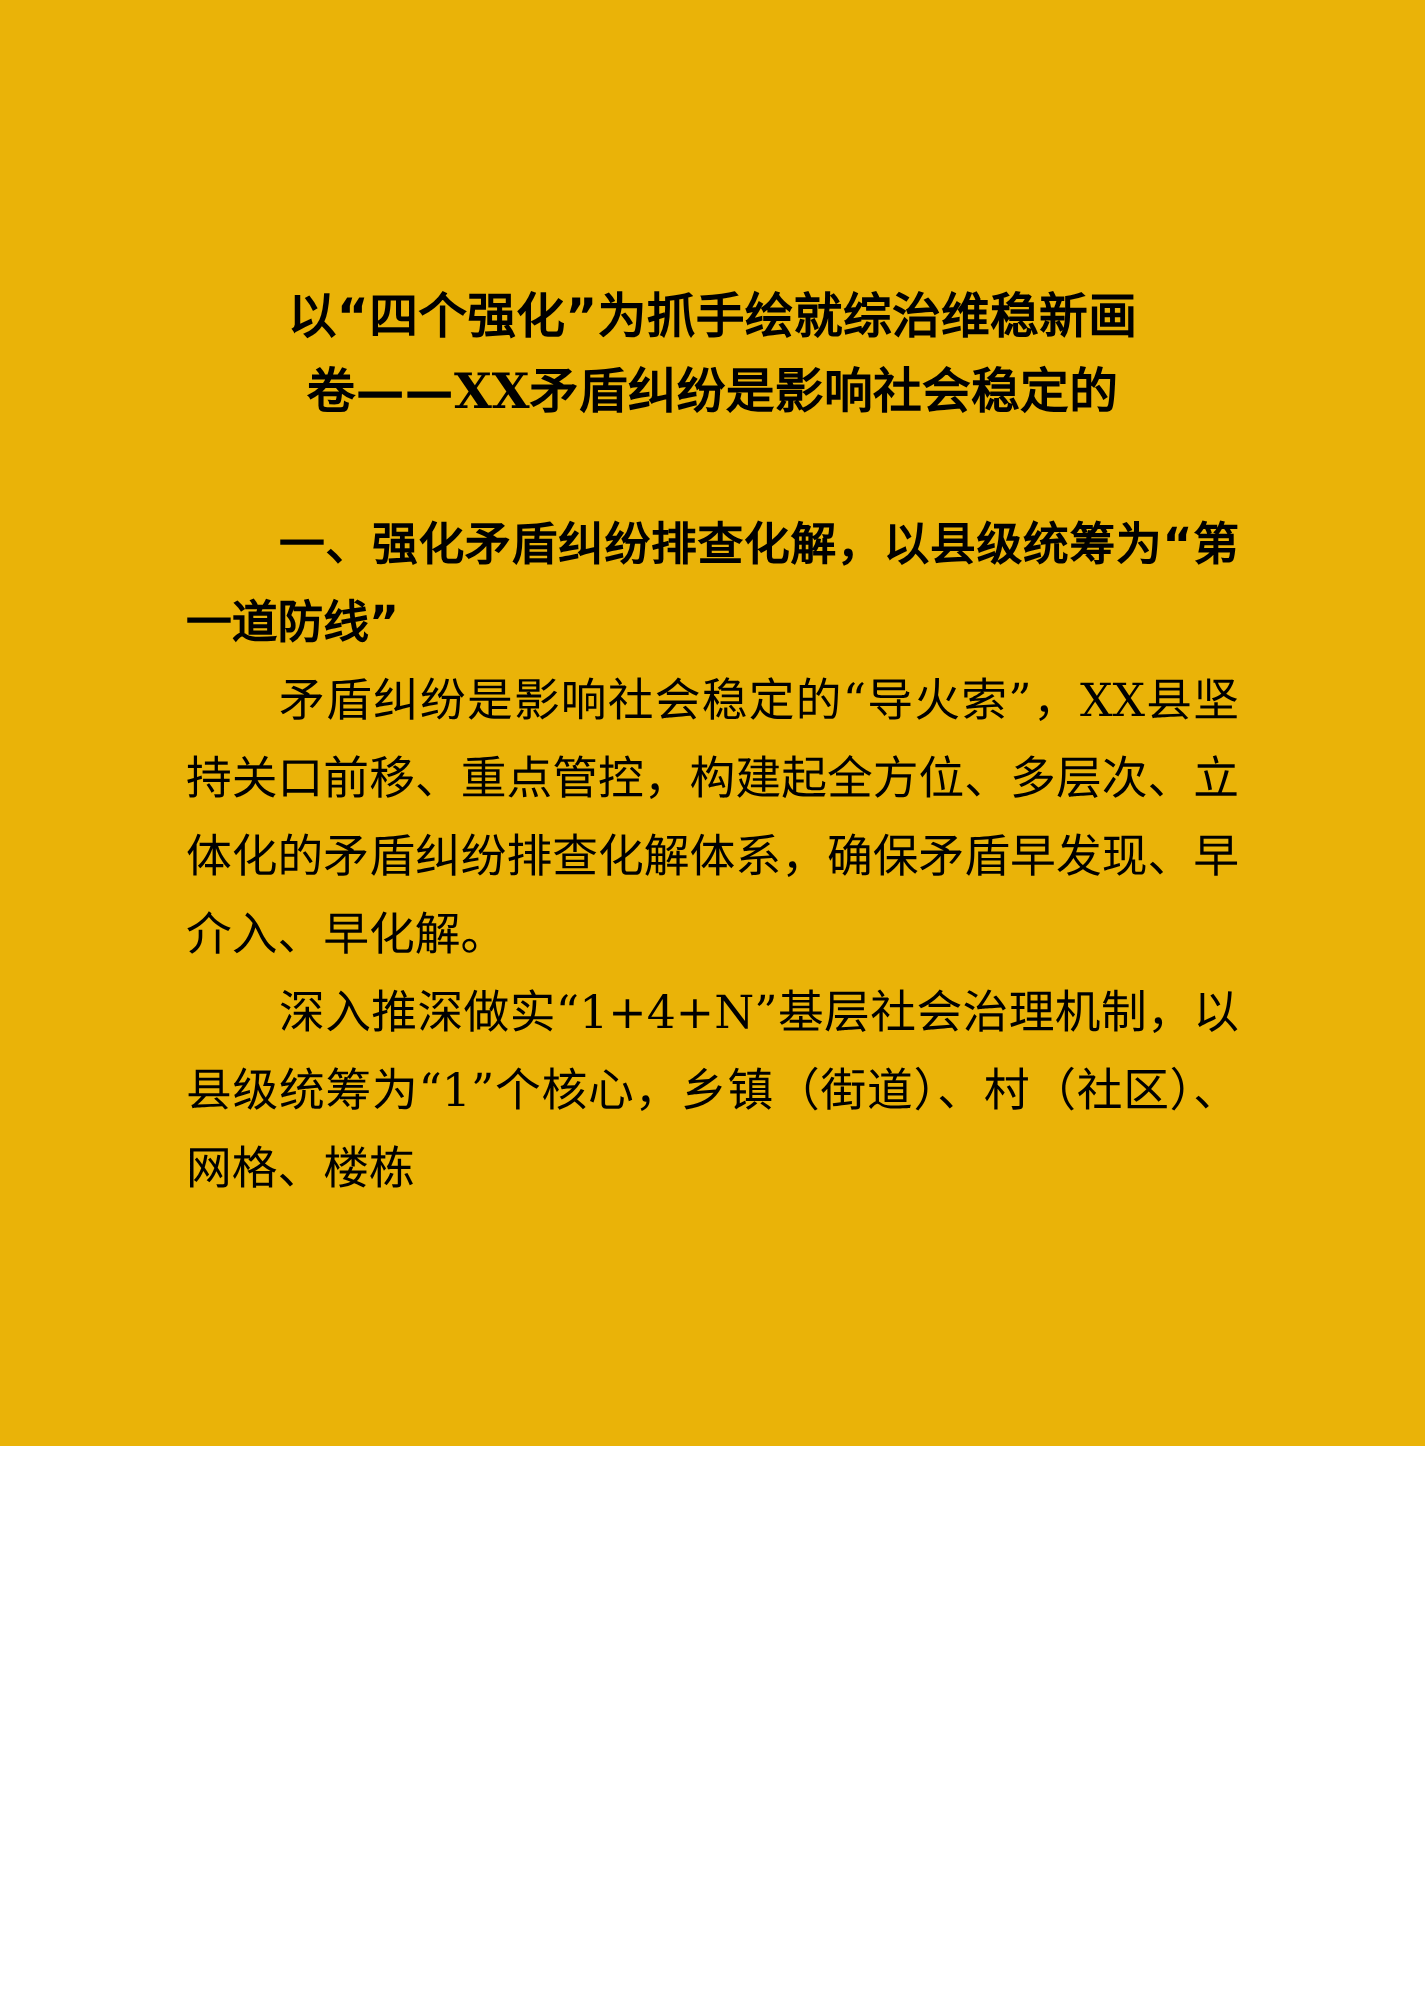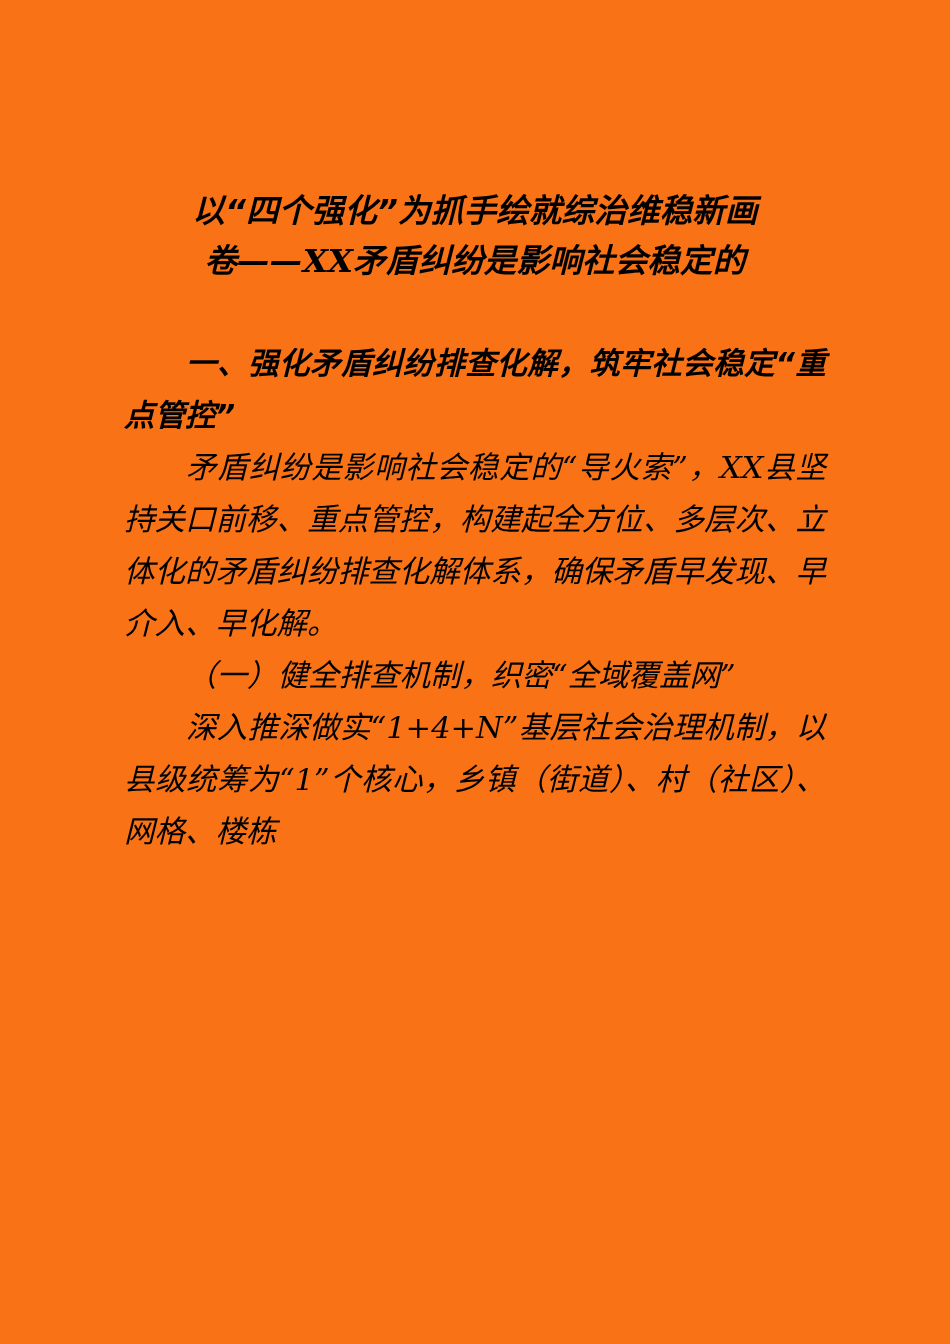--- a/index.html
+++ b/index.html
@@ -11,26 +11,25 @@
 
   body {
     font-family: "DejaVu Serif", "Liberation Serif", serif;
     color: #000000;
     -webkit-font-smoothing: antialiased;
   }
 
   .page {
     position: relative;
     width: 950px;
-    height: 1344px;
+    height: 964px;
     margin: 0 auto;
-    background: #f97316;
+    background: #eab308;
     overflow: hidden;
     box-sizing: border-box;
-    font-style: italic;
   }
 
   .content {
     position: absolute;
     left: 124px;
     top: 0;
     width: 702px;
   }
 
   
@@ -99,22 +98,21 @@
   <div class="content">
 
     <h1 class="doc-title">
       <span>以“四个强化”为抓手绘就综治维稳新画</span><br>
       <span>卷——</span><span class="lat">XX</span><span>矛盾纠纷是影响社会稳定的</span>
     </h1>
 
     <div class="gap-after-title"></div>
 
 
-    <p class="section-heading">一、强化矛盾纠纷排查化解，筑牢社会稳定“重点管控”</p>
+    <p class="section-heading">一、强化矛盾纠纷排查化解，以县级统筹为“第一道防线”</p>
 
     <p class="para">矛盾纠纷是影响社会稳定的“导火索”，XX县坚持关口前移、重点管控，构建起全方位、多层次、立体化的矛盾纠纷排查化解体系，确保矛盾早发现、早介入、早化解。</p>
 
-    <p class="sub-heading">（一）健全排查机制，织密“全域覆盖网”</p>
 
     <p class="para">深入推深做实“1+4+N”基层社会治理机制，以县级统筹为“1”个核心，乡镇（街道）、村（社区）、网格、楼栋</p>
 
   </div>
 </div>
 
 </body></html>

